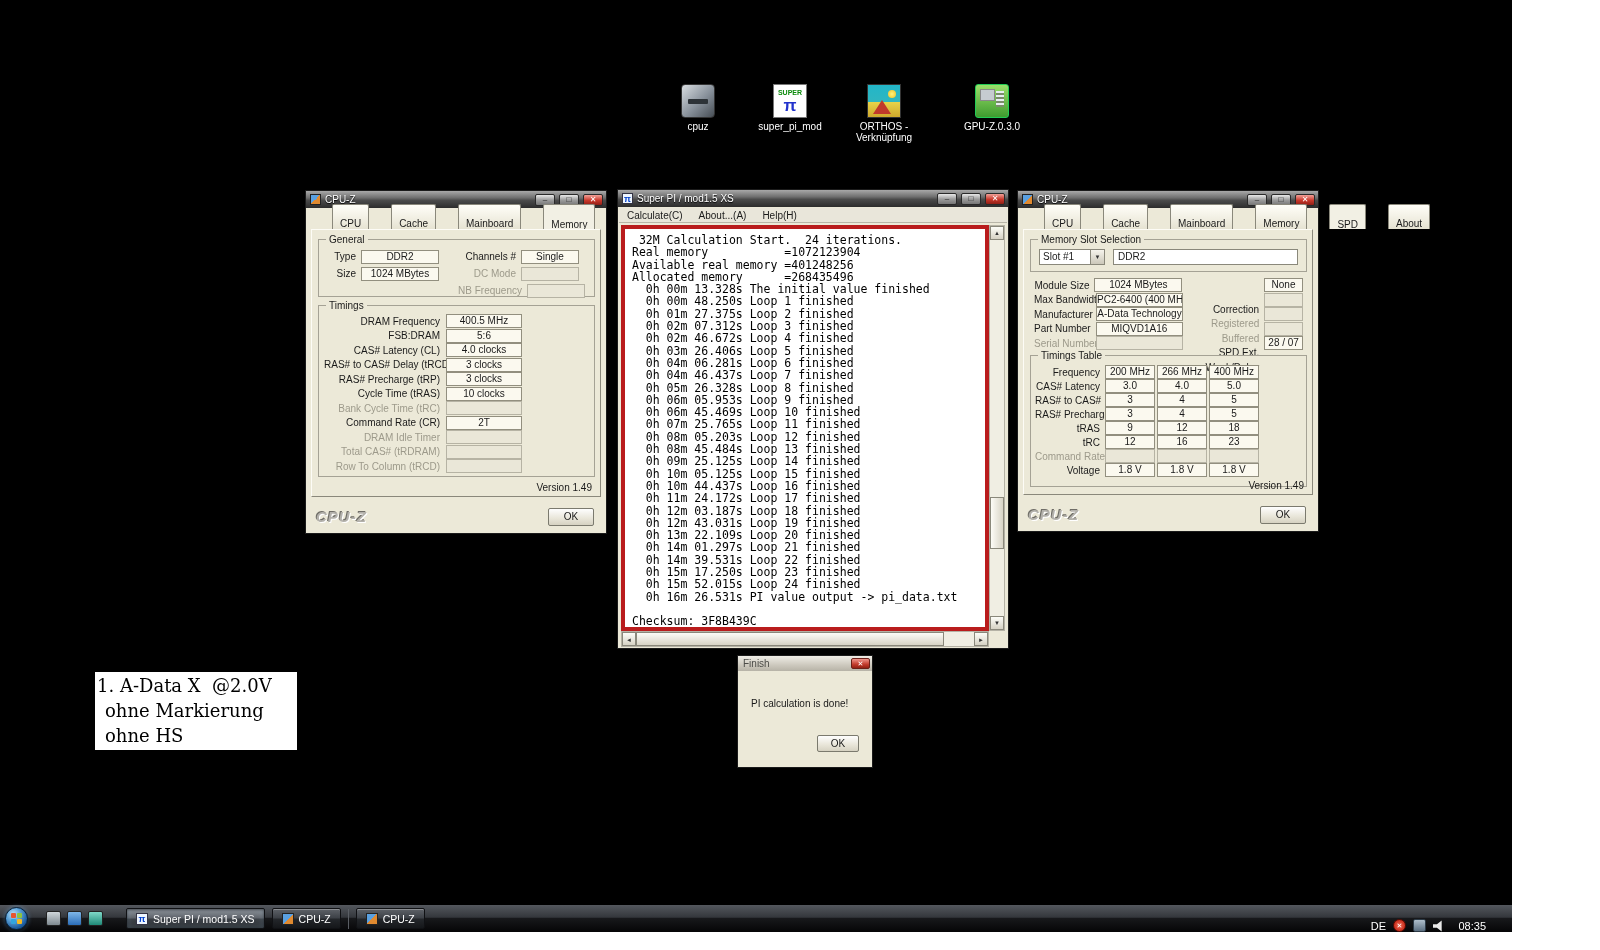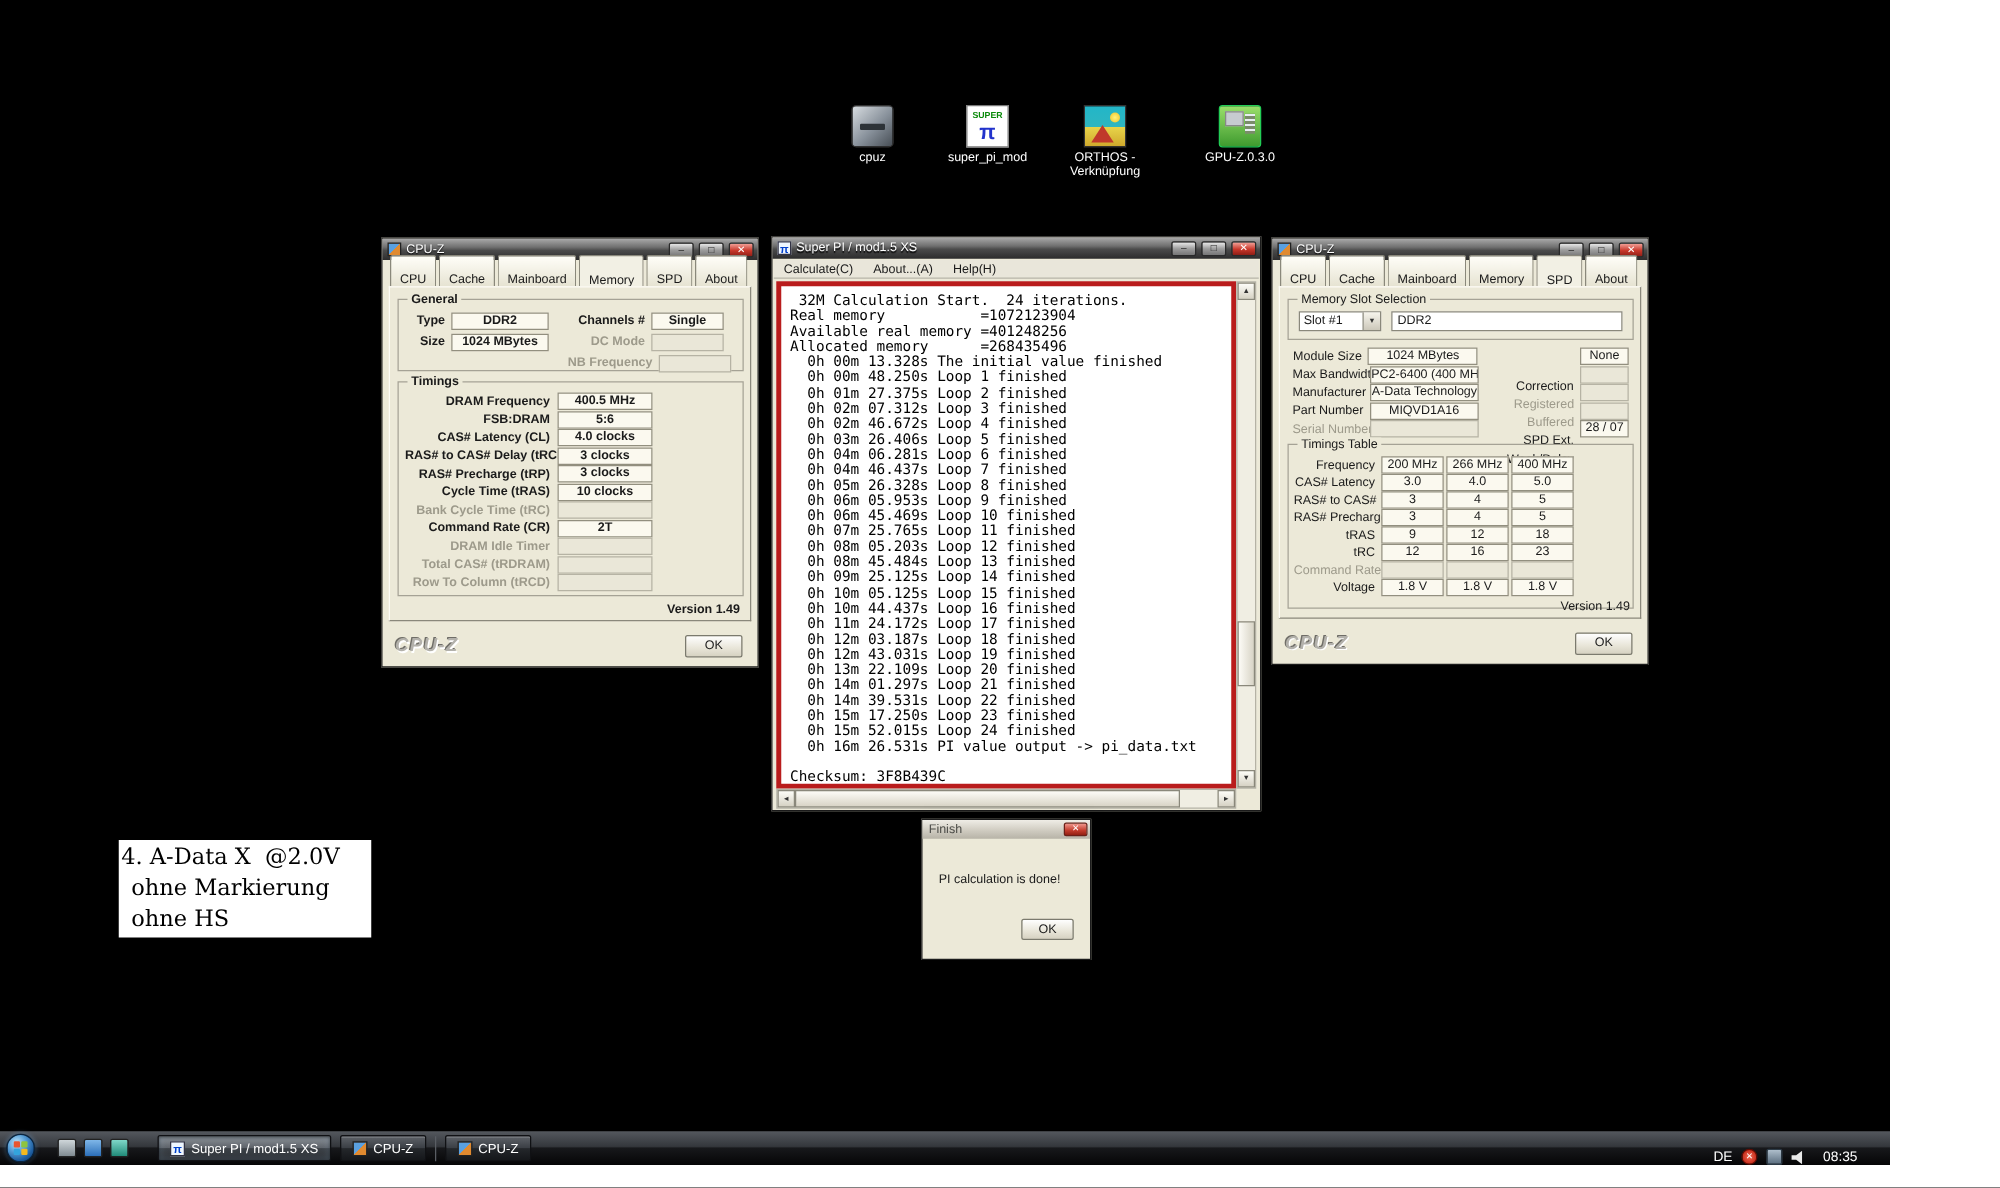--- a/index.html
+++ b/index.html
@@ -40,21 +40,21 @@
   .tb-btn { width:20px; height:12px; border:1px solid #2a2a2a; border-radius:2px;
     background:linear-gradient(#e9e9e9,#9d9d9d 50%,#767676); color:#1d1d1d;
     font-size:8px; line-height:10px; text-align:center; cursor:default; }
   .tb-btn.close { background:linear-gradient(#f2a198,#c8372a 55%,#8f1f16); color:#fff; }
   .appicon { width:11px; height:11px; flex:0 0 auto; }
   .cpuz-ico { background:linear-gradient(135deg,#5aa0e0 0 50%,#e08a30 50% 100%); border:1px solid #222; }
   .pi-ico { background:#eef6ff; color:#0040cc; font-size:9px; line-height:10px; text-align:center; border:1px solid #334; font-weight:bold; }
 
   .tabs { position:absolute; left:6px; top:21px; display:flex; height:17px; align-items:flex-end; }
   .tab { border:1px solid #8a887b; border-bottom:0; border-radius:2px 2px 0 0;
-    background:linear-gradient(#fffef8,#e6e3d2); padding:12px 7px; line-height:14px; height:15px; margin-right:2px; }
+    background:linear-gradient(#fffef8,#e6e3d2); padding:12px 7px; line-height:14px; height:15px; margin-right:2px;margin-left:20px; }
   .tab.active { background:#f2f0e4; height:17px; line-height:16px; }
 
   .tabpanel { position:absolute; left:5px; right:5px; top:38px; background:#ece9d8;
     border:1px solid; border-color:#fdfcf6 #8a887b #8a887b #fdfcf6; }
 
   .group { position:absolute; border:1px solid #a5a295; }
   .legend { position:absolute; top:-6px; left:7px; background:#ece9d8; padding:0 3px; font-size:10px; line-height:11px; }
 
   .frow { display:flex; align-items:center; height:15px; padding:0 4px; margin-bottom:2px; }
   .flbl { text-align:right; padding-right:5px; white-space:nowrap; }
@@ -73,21 +73,21 @@
 
   .version { position:absolute; right:8px; bottom:3px; }
   .brand { position:absolute; left:10px; bottom:8px; font-size:15px; font-weight:bold; font-style:italic;
     color:#b3b1ab; letter-spacing:1px; text-shadow:1px 1px 0 #fff,-1px -1px 0 #6f6d67; }
   .okbtn { position:absolute; right:12px; bottom:7px; width:46px; height:18px;
     background:linear-gradient(#fefefe,#e8e5d8 60%,#d6d2c2); border:1px solid #7b7a6e; border-radius:2px;
     font-size:10px; text-align:center; line-height:16px; }
 
   
   #win-cpuz-mem { left:305px; top:190px; width:302px; height:344px; }
-  #win-cpuz-mem .tabpanel { height:268px;font-weight:bold; }
+  #win-cpuz-mem .tabpanel { height:268px; }
   #grp-general { left:6px; top:9px; width:277px; height:58px; padding-top:9px; }
   #grp-timings { left:6px; top:75px; width:277px; height:172px; padding-top:8px; }
 
   
   #win-cpuz-spd { left:1017px; top:190px; width:302px; height:342px; }
   #win-cpuz-spd .tabpanel { height:266px; }
   #grp-slot { left:6px; top:9px; width:277px; height:33px; }
   .dropdown { position:absolute; left:8px; top:9px; width:66px; height:16px; background:#fff;
     border:1px solid #8a887b; display:flex; }
   .dd-text { flex:1; padding-left:3px; line-height:14px; }
@@ -507,21 +507,21 @@
   <div class="window" id="dlg-finish">
     <div class="dlg-titlebar">
       <span class="dlg-title">Finish</span>
       <span class="dlg-close">✕</span>
     </div>
     <div class="dlg-msg">PI calculation is done!</div>
     <span class="dlg-ok">OK</span>
   </div>
 
   <div id="annotation">
-    <div class="ann-line">4. A-Data X  @2.0V</div>
+    <div class="ann-line">1. A-Data X  @2.0V</div>
     <div class="ann-line ann-indent">ohne Markierung</div>
     <div class="ann-line ann-indent">ohne HS</div>
   </div>
 
   <div id="taskbar">
     <div class="start-orb">
       <span class="flag">
         <span class="fl1"></span>
           <span class="fl2"></span>
           <span class="fl3"></span>

